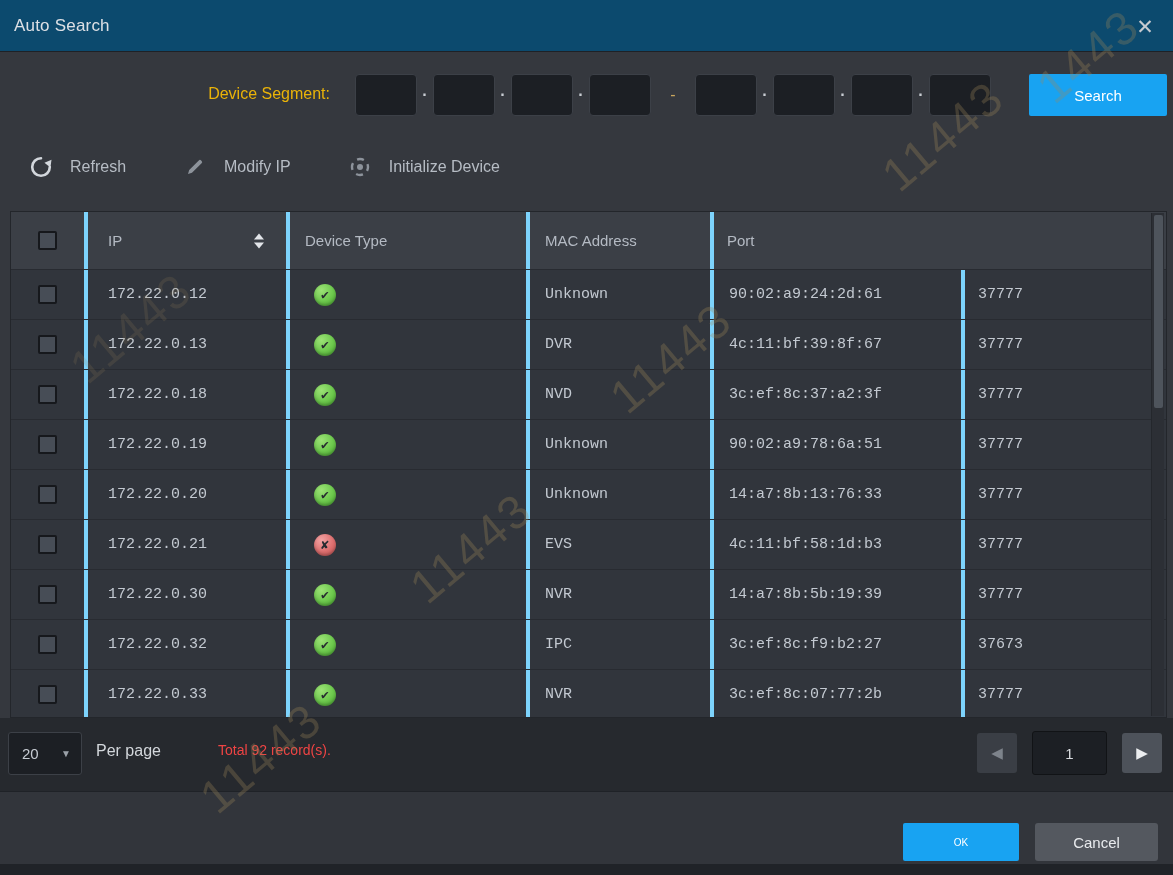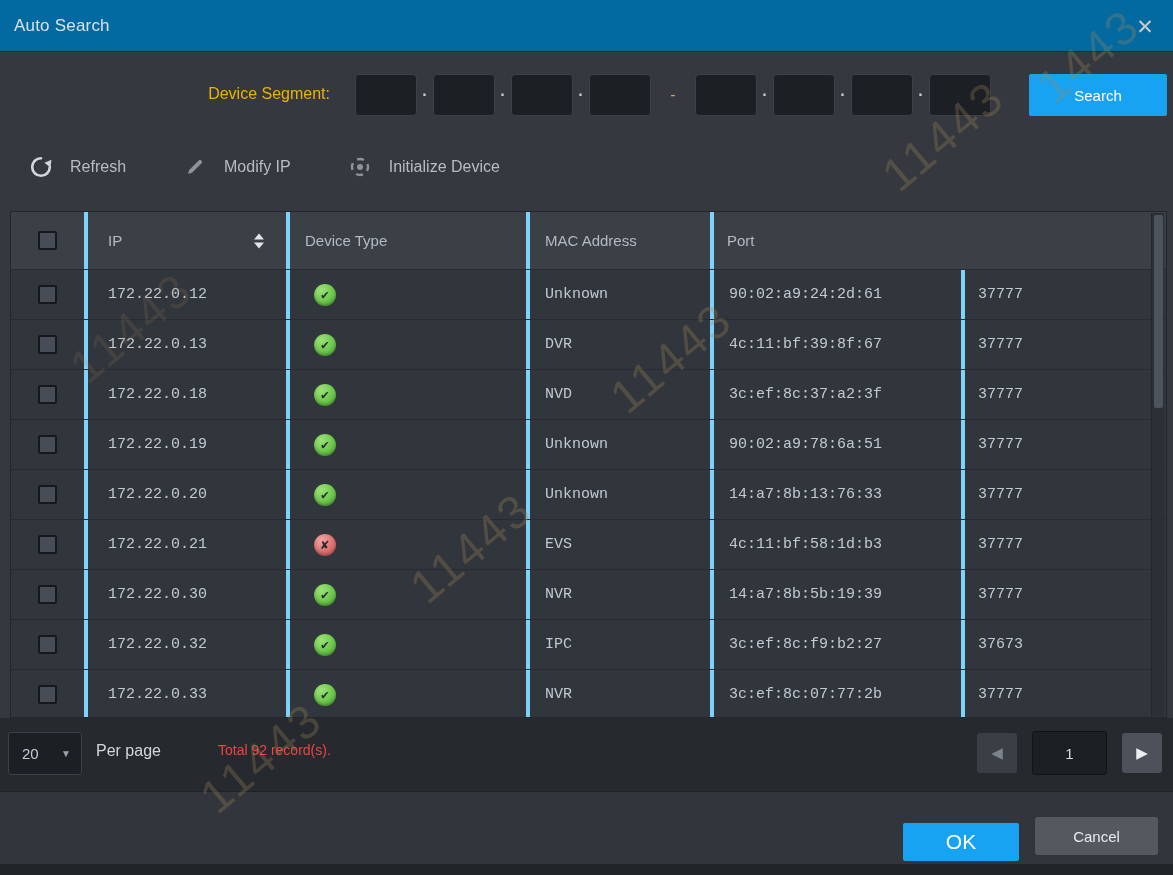--- a/index.html
+++ b/index.html
@@ -7,21 +7,21 @@
   body {
     font-family:"Liberation Sans", sans-serif;
     background:#35383e;
     color:#c3c9d1;
     position:relative;
     overflow:hidden;
   }
   .dialog { position:absolute; inset:0; background:#35383e; outline:1px solid #1b1d21; }
 
   
-  .titlebar { position:absolute; left:0; top:0; right:0; height:52px; background:#0369a1; border-bottom:1px solid #1e2126; }
+  .titlebar { position:absolute; left:0; top:0; right:0; height:52px; background:#0c4a6e; border-bottom:1px solid #1e2126; }
   .title { position:absolute; left:14px; top:16px; font-size:17px; color:#dde0e5; letter-spacing:.2px; }
   .close-btn { position:absolute; right:14px; top:13px; width:28px; height:28px; color:#c6cad0; font-size:21px; line-height:28px; text-align:center; cursor:pointer; }
 
   
   .segment-label { position:absolute; left:0; top:85px; width:330px; text-align:right; font-size:16px; color:#eab308; }
   .segment-inputs { position:absolute; left:355px; top:74px; height:42px; display:flex; align-items:center; }
   .octet { width:62px; height:42px; background:#1c1f24; border:1px solid #3c4047; border-radius:4px; color:#d5d9de; font-size:15px; text-align:center; outline:none; font-family:"Liberation Sans",sans-serif; }
   .dot-sep { width:16px; text-align:center; color:#c9cdd3; font-size:16px; font-weight:bold; }
   .dash-sep { width:44px; text-align:center; color:#c9a65e; font-size:16px; }
   .search-btn { position:absolute; left:1029px; top:74px; width:138px; height:42px; background:#18a3f2; border:none; border-radius:2px; color:#fff; font-size:15px; cursor:pointer; font-family:"Liberation Sans",sans-serif; }
@@ -61,22 +61,22 @@
   .pp-select .pp-caret { margin-left:auto; margin-right:10px; font-size:10px; color:#9ba1a9; }
   .pp-label { position:absolute; left:96px; top:24px; font-size:16px; color:#d3d7dc; }
   .total-label { position:absolute; left:218px; top:24px; font-size:14px; color:#ef4444; }
   .nav-btn { position:absolute; top:15px; width:40px; height:40px; border-radius:3px; display:flex; align-items:center; justify-content:center; font-size:15px; cursor:pointer; }
   .nav-prev { left:977px; background:#3a3e45; color:#7d838b; }
   .nav-next { left:1122px; background:#4d525a; color:#eceef0; }
   .page-input { position:absolute; left:1032px; top:13px; width:75px; height:44px; background:#1c1f24; border:1px solid #111316; border-radius:3px; color:#d8dbdf; font-size:15px; text-align:center; outline:none; font-family:"Liberation Sans",sans-serif; }
 
   
   .footer { position:absolute; left:0; top:791px; right:0; bottom:0; background:#32353b; border-top:1px solid #1f2227; }
-  .ok-btn { position:absolute; left:903px; top:31px; width:116px; height:38px; background:#18a3f2; border:none; border-radius:2px; color:#fff; font-size:21px; cursor:pointer; font-family:"Liberation Sans",sans-serif; }
-  .cancel-btn { position:absolute; left:1035px; top:25px; width:123px; height:38px; background:#54585f; border:none; border-radius:3px; color:#e9ebee; font-size:15px; cursor:pointer; font-family:"Liberation Sans",sans-serif; }
+  .ok-btn { position:absolute; left:903px; top:31px; width:116px; height:38px; background:#18a3f2; border:none; border-radius:2px; color:#fff; font-size:10px; cursor:pointer; font-family:"Liberation Sans",sans-serif; }
+  .cancel-btn { position:absolute; left:1035px; top:31px; width:123px; height:38px; background:#54585f; border:none; border-radius:3px; color:#e9ebee; font-size:15px; cursor:pointer; font-family:"Liberation Sans",sans-serif; }
   .bottom-strip { position:absolute; left:0; bottom:0; right:0; height:11px; background:#202328; }
 
   
   .wm { position:absolute; font-size:47px; letter-spacing:3px; color:rgba(160,136,88,.30); transform:rotate(-40deg); pointer-events:none; white-space:nowrap; z-index:50; }
 
   
   svg { display:block; }
 </style>
 </head>
 <body>

